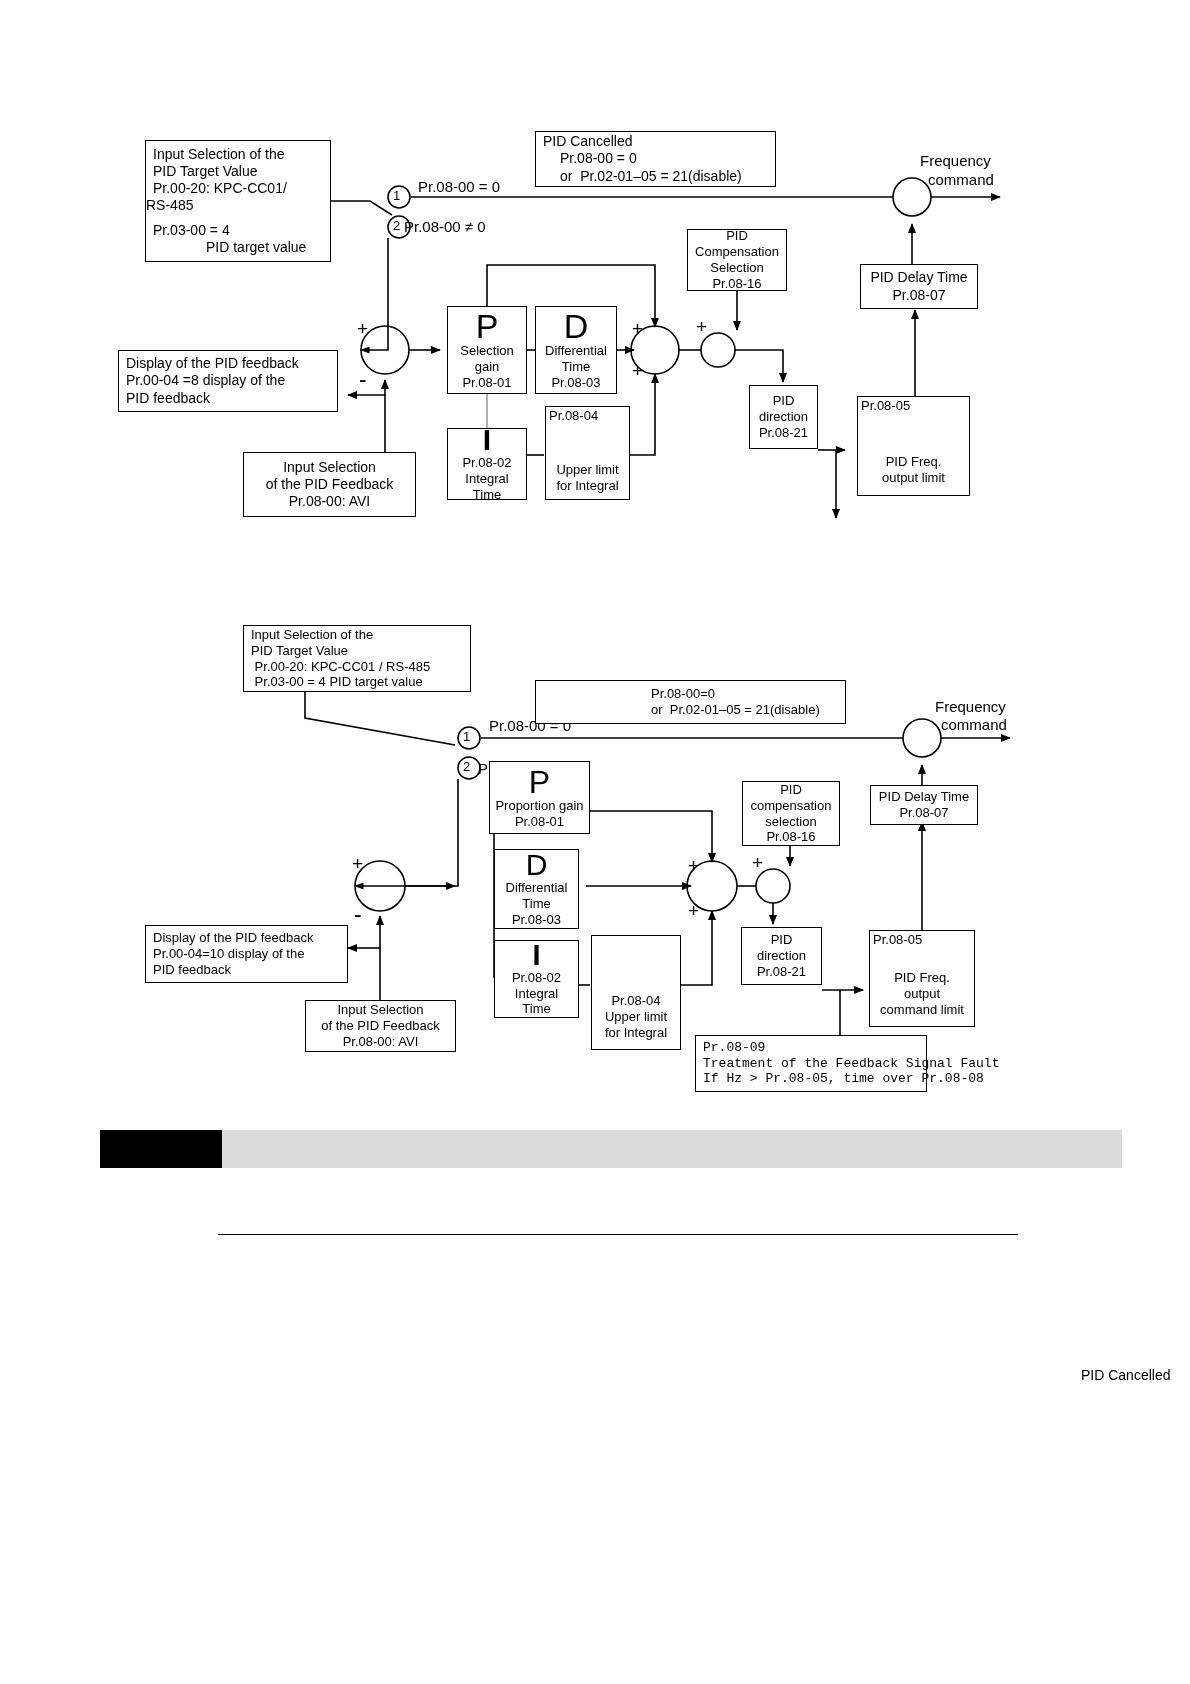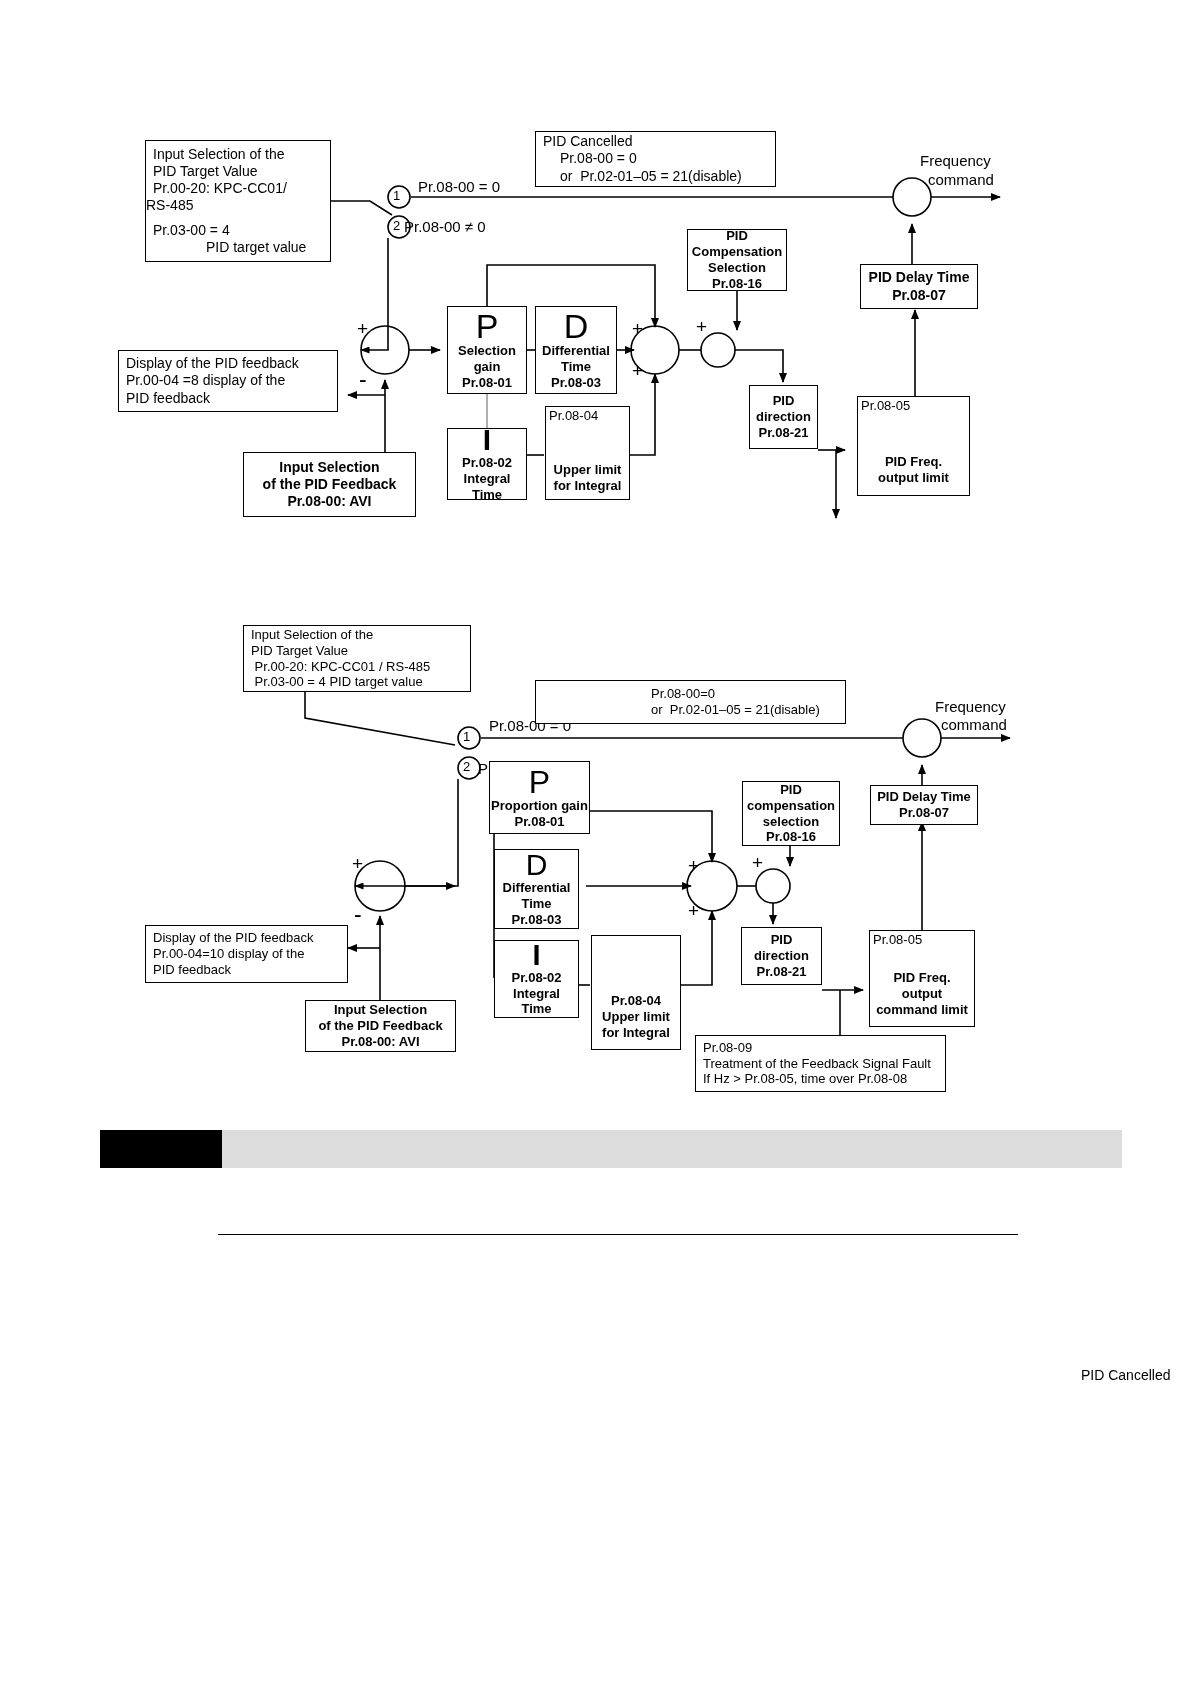--- a/index.html
+++ b/index.html
@@ -4,21 +4,21 @@
 <style>
   html,body{margin:0;padding:0;background:#ffffff;}
   body{width:1190px;height:1684px;position:relative;font-family:"Liberation Sans",sans-serif;color:#000;}
   .page{position:relative;width:1190px;height:1684px;overflow:hidden;}
   svg.canvas{position:absolute;left:0;top:0;width:1190px;height:1684px;}
   .box{position:absolute;border:1.6px solid #000;background:#fff;box-sizing:border-box;
        display:flex;flex-direction:column;justify-content:center;}
   .box .ln{line-height:1.22;white-space:pre;}
   .t{position:absolute;white-space:pre;line-height:1.2;}
   .c-left{text-align:left;padding-left:7px;}
-  .c-ctr{text-align:center;font-weight:bold;}
+  .c-ctr{text-align:center;}
   .big{font-size:34px;line-height:1;text-align:center;font-family:"Liberation Sans",sans-serif;}
   .bigI{font-size:34px;line-height:1;text-align:center;font-weight:600;}
   .fs15{font-size:15px;}
   .fs14{font-size:14px;}
   .fs13{font-size:13px;}
   .footbar{position:absolute;left:100px;top:1130px;width:1022px;height:38px;background:#dcdcdc;}
   .footblack{position:absolute;left:100px;top:1130px;width:122px;height:38px;background:#000;}
   .hr{position:absolute;left:218px;top:1234px;width:800px;height:0;border-top:1.4px solid #000;}
   .sign{position:absolute;font-size:19px;font-weight:500;}
 </style>
@@ -329,21 +329,21 @@
     <div class="ln fs13 c-ctr" style="margin-top:22px;">PID Freq.</div>
     <div class="ln fs13 c-ctr">output</div>
     <div class="ln fs13 c-ctr">command limit</div>
   </div>
 
   <div class="box" style="left:870px;top:785px;width:108px;height:40px;padding:1px 0;">
     <div class="ln fs13 c-ctr">PID Delay Time</div>
     <div class="ln fs13 c-ctr">Pr.08-07</div>
   </div>
 
-  <div class="box" style="left:695px;top:1035px;width:251px;height:57px;padding:2px 0;">
+  <div class="box" style="left:695px;top:1035px;width:232px;height:57px;padding:2px 0;font-family:Liberation Mono, monospace;">
     <div class="ln fs13 c-left">Pr.08-09</div>
     <div class="ln fs13 c-left">Treatment of the Feedback Signal Fault</div>
     <div class="ln fs13 c-left">If Hz &gt; Pr.08-05, time over Pr.08-08</div>
   </div>
 
   <div class="footbar"></div>
   <div class="footblack"></div>
   <div class="hr"></div>
 
 </div>

